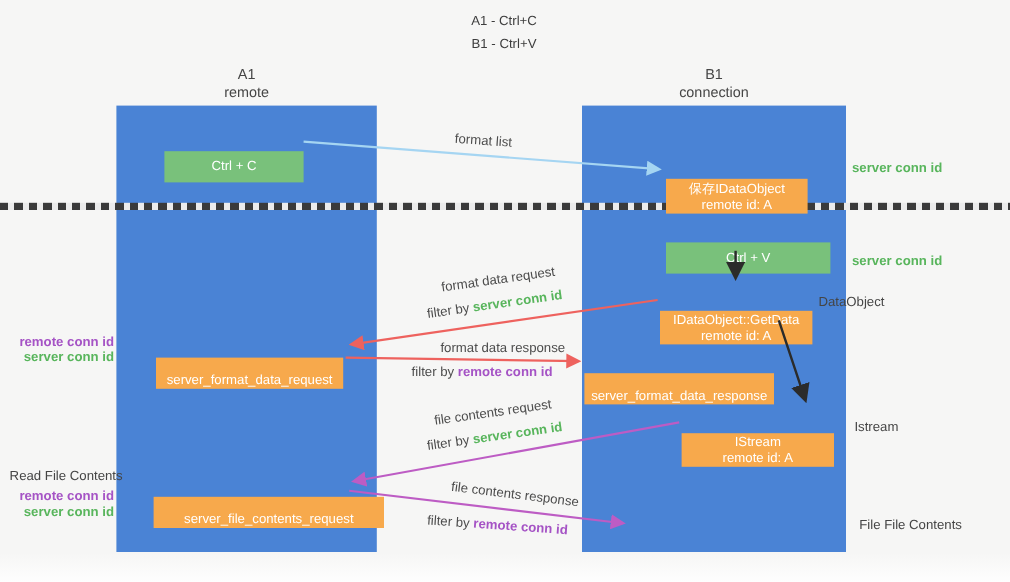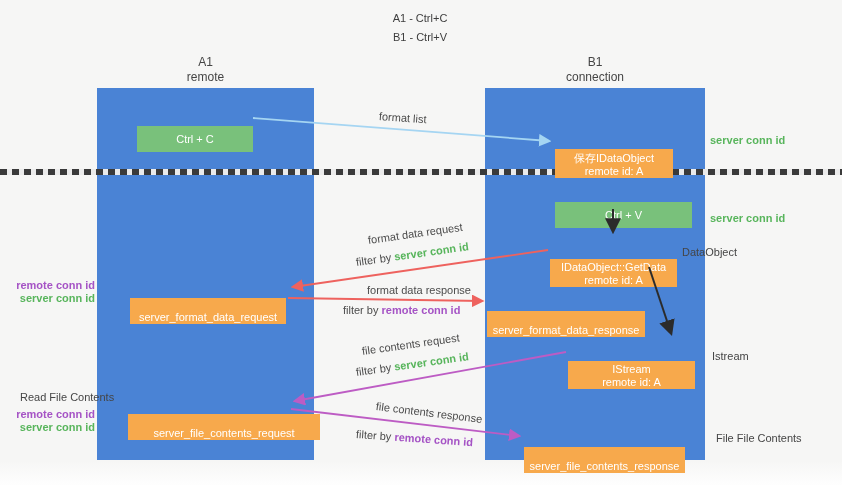--- a/index.html
+++ b/index.html
@@ -103,23 +103,20 @@
 
   <div class="box orange" style="left:568px; top:340px; width:127px; height:28px;">
     <div>IStream</div>
     <div>remote id: A</div>
   </div>
 
   <div class="box orange" style="left:128px; top:393px; width:192px; height:26px;">
     <div>server_file_contents_request</div>
   </div>
 
-  <div class="box orange" style="left:524px; top:426px; width:161px; height:26px;">
-    <div>server_file_contents_response</div>
-  </div>
 
   <svg class="arrows" width="842" height="485">
     <defs>
       <marker id="m-blue" viewBox="0 0 10 10" refX="8" refY="5" markerWidth="7" markerHeight="7" orient="auto">
         <path d="M0,0 L10,5 L0,10 z" fill="#a5d5f2"></path>
       </marker>
       <marker id="m-black" viewBox="0 0 10 10" refX="8" refY="5" markerWidth="8" markerHeight="8" orient="auto">
         <path d="M0,0 L10,5 L0,10 z" fill="#2b2b2b"></path>
       </marker>
       <marker id="m-red" viewBox="0 0 10 10" refX="8" refY="5" markerWidth="7" markerHeight="7" orient="auto">
@@ -153,17 +150,17 @@
   <div class="midlabel" style="left:356px; top:428px; transform:rotate(4deg);"><span>filter by</span> <span class="id-purple">remote conn id</span></div>
 
   <div class="side-label id-green" style="left:710px; top:134px;">server conn id</div>
   <div class="side-label id-green" style="left:710px; top:212px;">server conn id</div>
   <div class="side-label gray" style="left:682px; top:246px;text-align:center;">DataObject</div>
   <div class="side-label gray" style="left:712px; top:350px;">Istream</div>
   <div class="side-label gray" style="left:716px; top:432px;">File File Contents</div>
 
   <div class="side-label id-purple left-col" style="top:279px;">remote conn id</div>
   <div class="side-label id-green left-col" style="top:292px;">server conn id</div>
-  <div class="side-label gray" style="left:8px; top:391px;margin-left:12px;">Read File Contents</div>
+  <div class="side-label gray" style="left:8px; top:391px;">Read File Contents</div>
   <div class="side-label id-purple left-col" style="top:408px;">remote conn id</div>
   <div class="side-label id-green left-col" style="top:421px;">server conn id</div>
 
 </div>
 
 </body></html>

